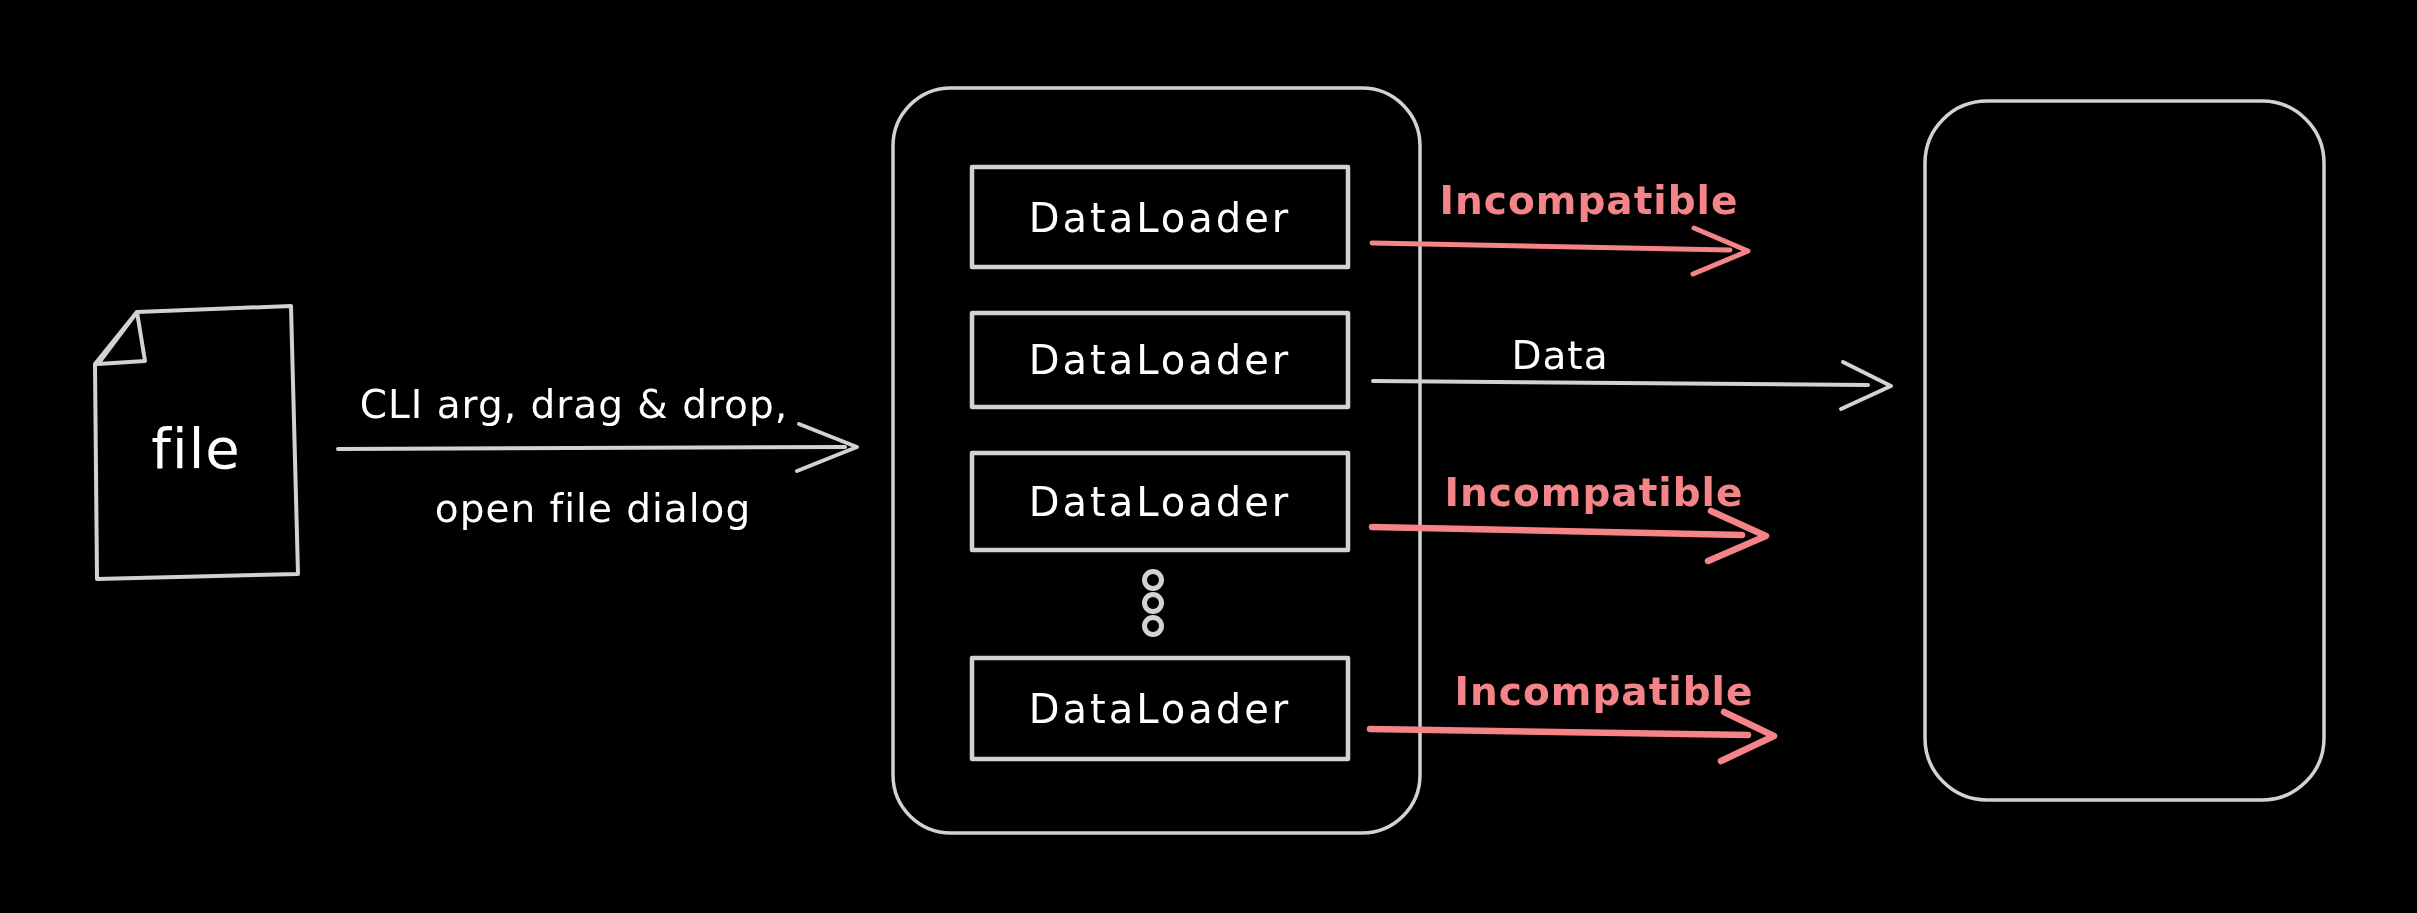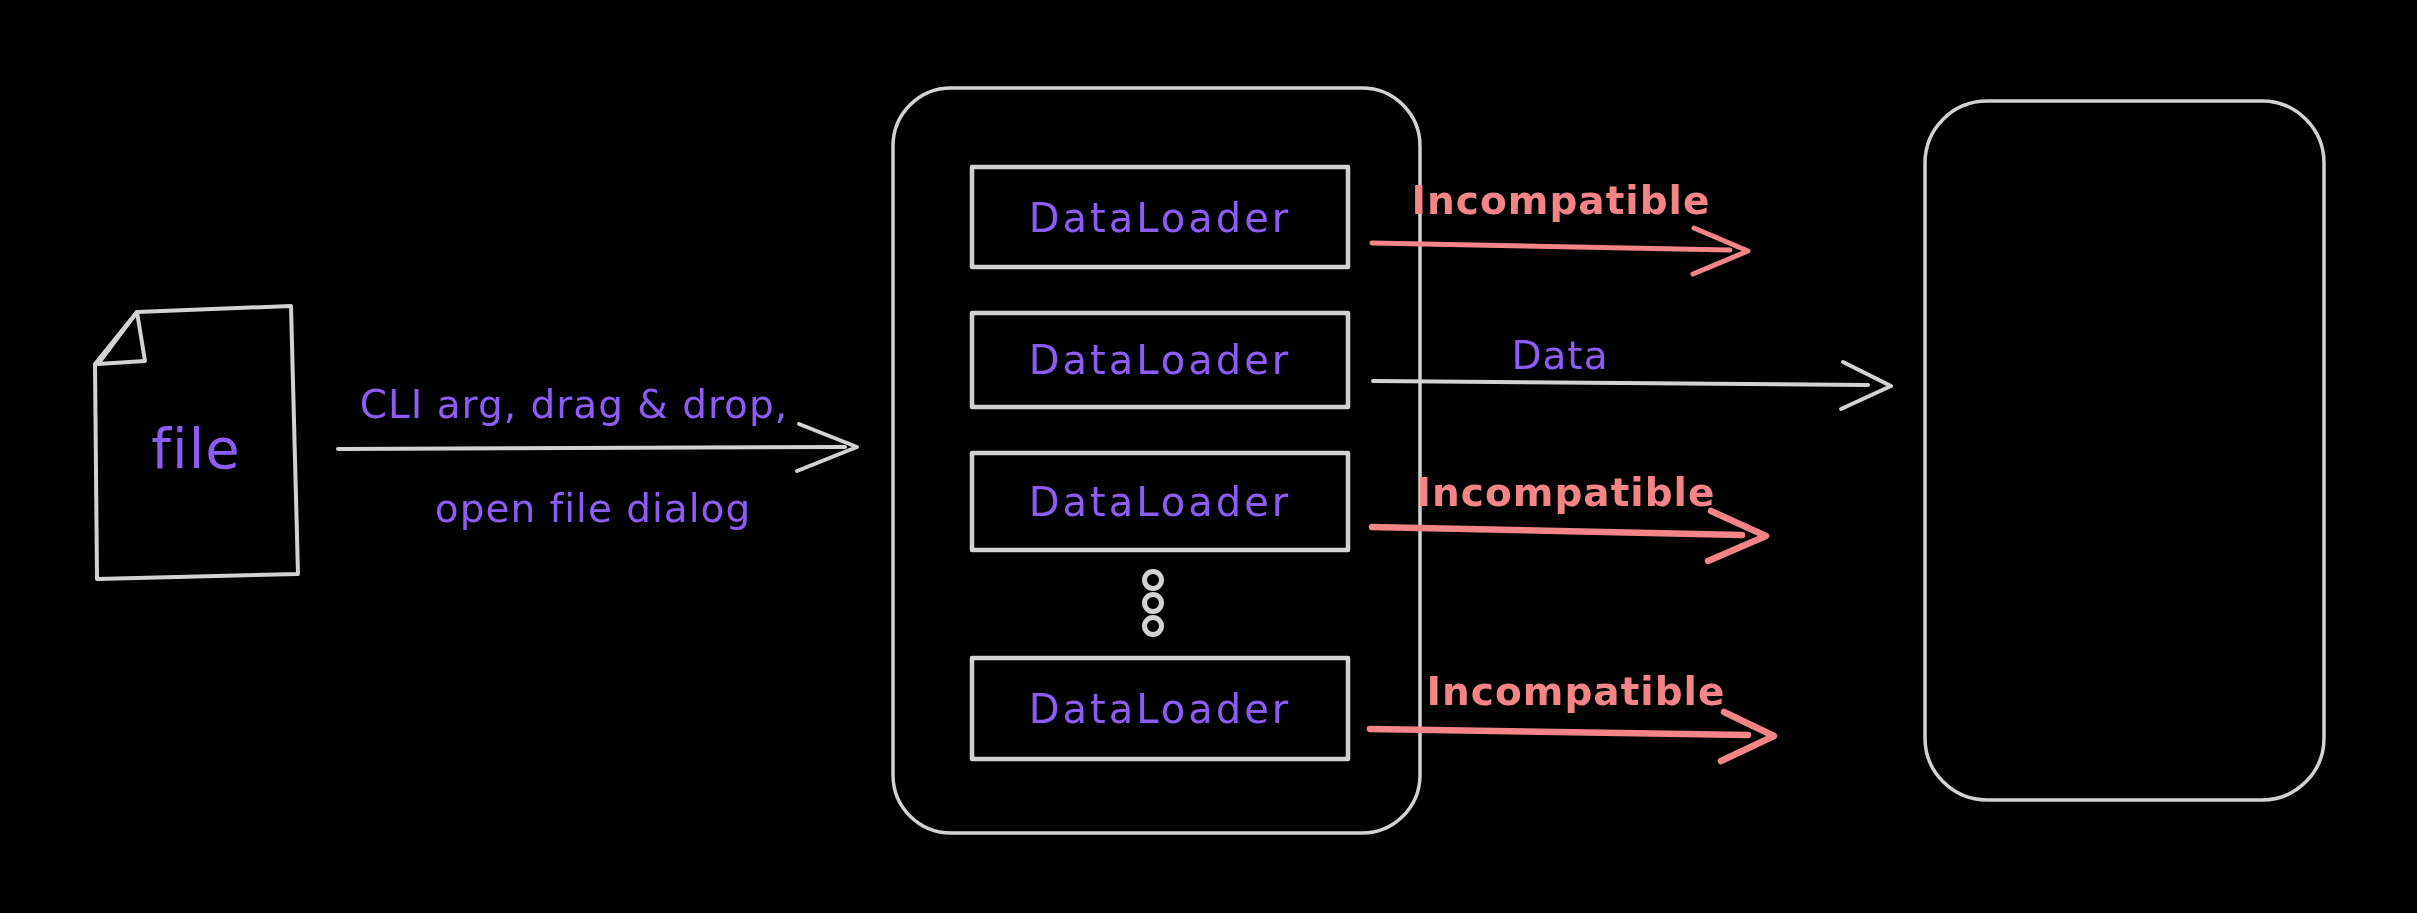--- a/index.html
+++ b/index.html
@@ -19,28 +19,28 @@
   }
   svg.layer {
     position: absolute;
     left: 0;
     top: 0;
   }
   .lbl {
     position: absolute;
     transform: translate(-50%, -50%);
     white-space: nowrap;
-    color: #8b5cf6;
+    color: #ffffff;
     font-size: 40px;
     letter-spacing: 1px;
     text-align: center;
     user-select: none;
   }
   .lbl.loader { letter-spacing: 3px; font-size: 40px; }
-  .lbl.error { color: #f48487; font-weight: 600; font-size: 39px; }
+  .lbl.error { color: #f48487; font-weight: 600; font-size: 39px; margin-left: 28px; }
   .lbl.store { letter-spacing: 3px; }
   .lbl.filelabel { font-size: 56px; }
   .lbl.arrowlabel { font-size: 39px; }
 </style>
 </head>
 <body>
 
 <div class="canvas">
 
   <svg class="layer" width="2417" height="913" viewBox="0 0 2417 913" fill="none" stroke-linecap="round" stroke-linejoin="round">

